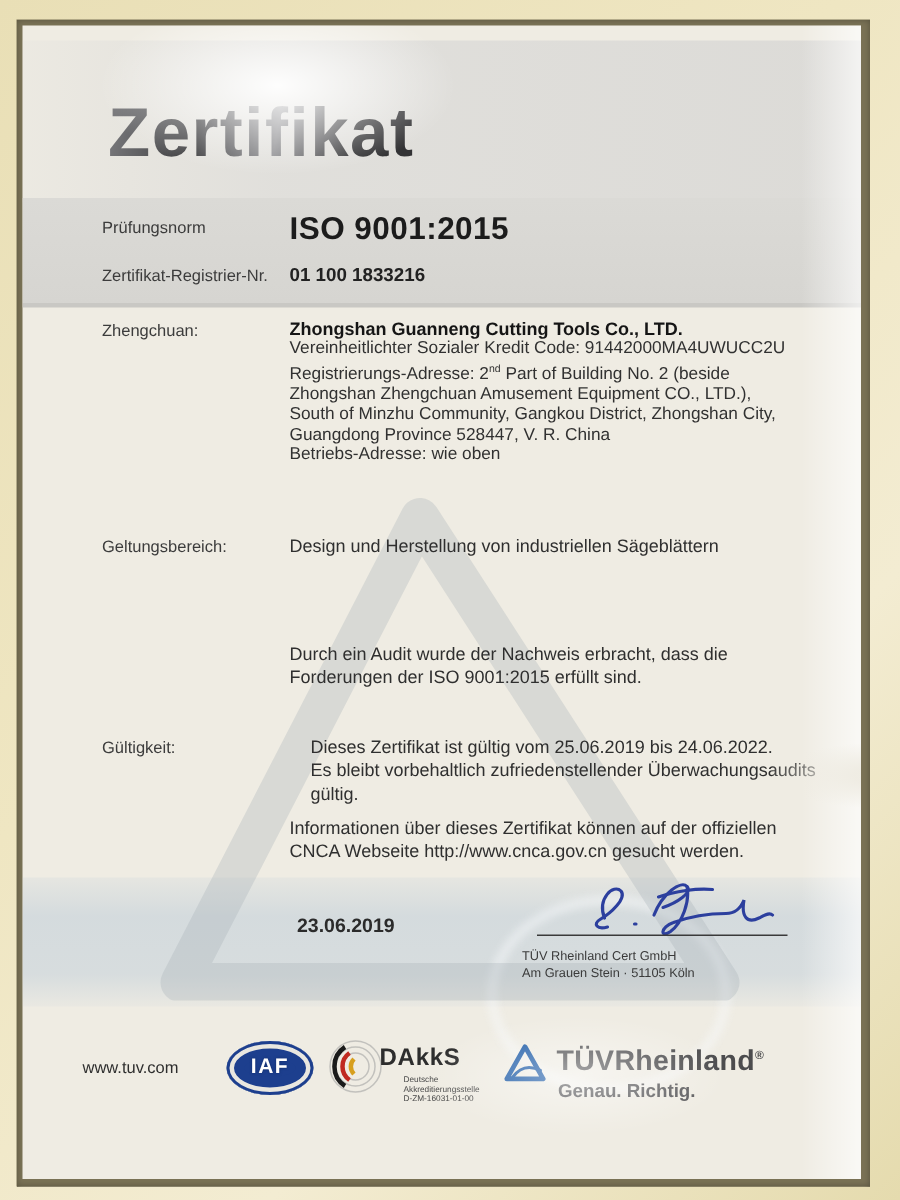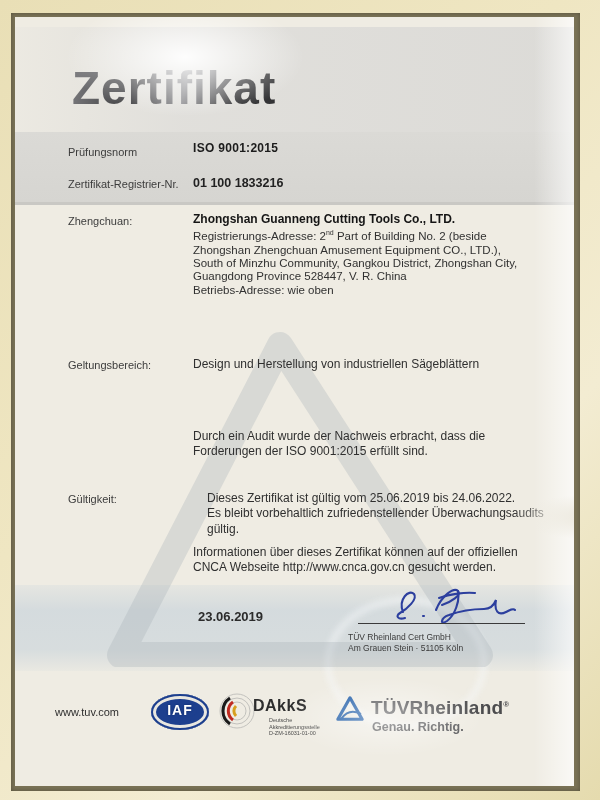--- a/index.html
+++ b/index.html
@@ -27,21 +27,21 @@
   .blue-band{position:absolute;left:0;top:568px;width:100%;height:86px;
     background:linear-gradient(180deg,rgba(186,202,216,0.18) 0%,rgba(186,202,216,0.5) 30%,rgba(186,202,216,0.45) 75%,rgba(186,202,216,0.1) 100%);}
   .stamp-ghost{position:absolute;left:310px;top:580px;width:150px;height:120px;border-radius:50%;
     border:6px solid rgba(248,250,252,0.55);filter:blur(3px);}
   .watermark{position:absolute;left:70px;top:310px;width:440px;height:340px;opacity:1;}
   .title{position:absolute;left:57px;top:44px;font-size:46px;font-weight:600;
     color:#4b4b4d;letter-spacing:1px;
     background:linear-gradient(100deg,#7d7d80 0%,#3c3c3e 30%,#8a8a8d 55%,#333335 80%);
     -webkit-background-clip:text;background-clip:text;-webkit-text-fill-color:transparent;}
   .lbl{position:absolute;font-size:11px;color:#3c3c3c;}
-  .val-big{position:absolute;font-size:12px;font-weight:bold;color:#1c1c1c;letter-spacing:0.3px;text-align:right;}
+  .val-big{position:absolute;font-size:21px;font-weight:bold;color:#1c1c1c;letter-spacing:0.3px;text-align:right;}
   .val-med{position:absolute;font-size:12.5px;font-weight:bold;color:#222;}
   .block{position:absolute;font-size:11.5px;line-height:13.4px;color:#313131;}
   .block .bold{font-weight:bold;font-size:12px;color:#151515;}
   .block sup{font-size:7px;}
   .body-block{position:absolute;font-size:12px;line-height:15.4px;color:#2f2f2f;}
   .date{position:absolute;left:183px;top:592px;font-size:13px;font-weight:600;color:#2b2b2b;}
   .sig-svg{position:absolute;left:372px;top:568px;}
   .sig-line{position:absolute;left:343px;top:606px;width:167px;height:1px;background:#3a3a3a;}
   .issuer{position:absolute;left:333px;top:615px;width:187px;text-align:left;
     font-size:8.5px;line-height:10.5px;color:#3a3a3a;}
@@ -80,20 +80,21 @@
 
     <div class="lbl" style="left:53px;top:129px;">Prüfungsnorm</div>
     <div class="val-big" style="left:178px;top:124px;">ISO 9001:2015</div>
 
     <div class="lbl" style="left:53px;top:161px;">Zertifikat-Registrier-Nr.</div>
     <div class="val-med" style="left:178px;top:159px;">01 100 1833216</div>
 
     <div class="lbl" style="left:53px;top:198px;">Zhengchuan:</div>
     <div class="block" style="left:178px;top:196px;width:350px;">
       <div class="bold">Zhongshan Guanneng Cutting Tools Co., LTD.</div>
+      <div>Vereinheitlichter Sozialer Kredit Code: 91442000MA4UWUCC2U</div>
       <div><span>Registrierungs-Adresse: 2</span><sup>nd</sup><span> Part of Building No. 2 (beside</span></div>
       <div>Zhongshan Zhengchuan Amusement Equipment CO., LTD.),</div>
       <div>South of Minzhu Community, Gangkou District, Zhongshan City,</div>
       <div>Guangdong Province 528447, V. R. China</div>
       <div>Betriebs-Adresse: wie oben</div>
     </div>
 
     <div class="lbl" style="left:53px;top:342px;">Geltungsbereich:</div>
     <div class="body-block" style="left:178px;top:340px;width:360px;">Design und Herstellung von industriellen Sägeblättern</div>
 

